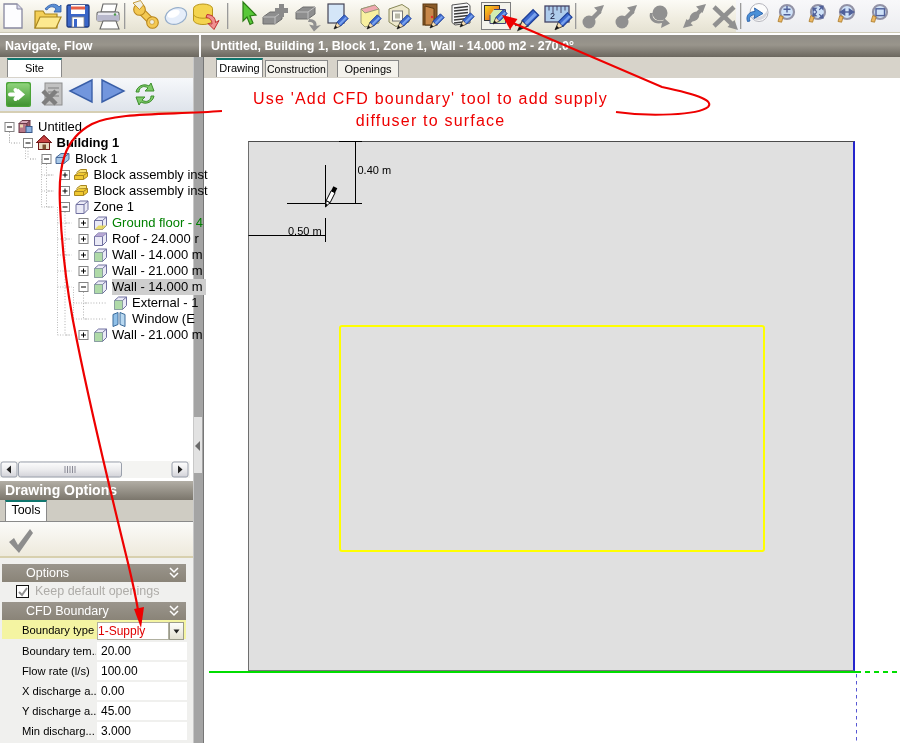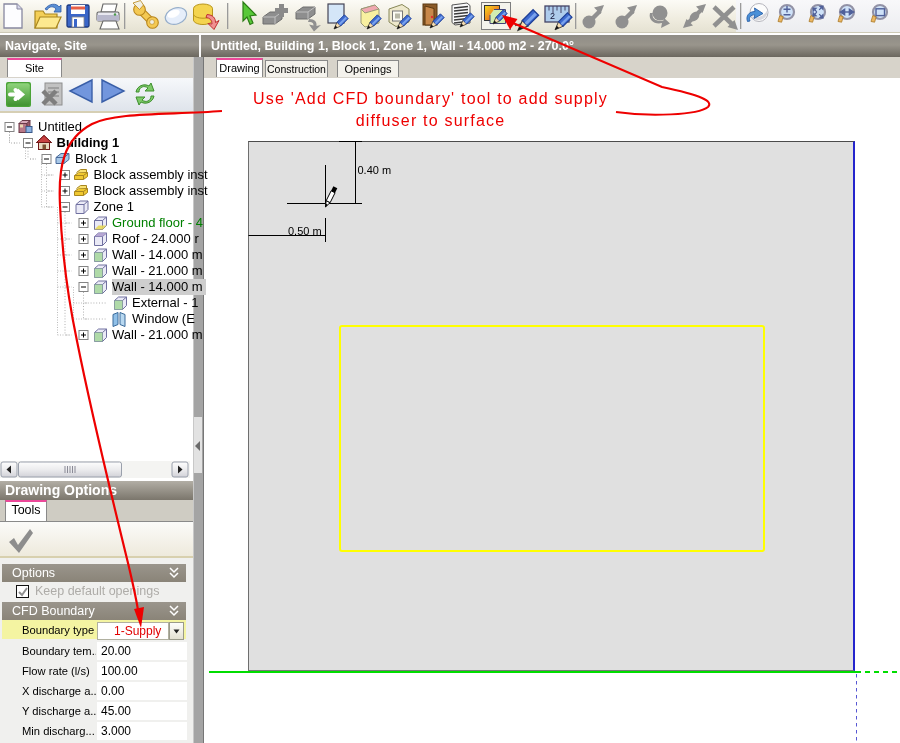--- a/index.html
+++ b/index.html
@@ -1,26 +1,26 @@
 <!DOCTYPE html>
 <html><head>
 <meta charset="utf-8">
 <style>
 html,body{margin:0;padding:0}
 body{width:900px;height:743px;position:relative;overflow:hidden;background:#fff;
  font-family:"Liberation Sans",sans-serif;-webkit-font-smoothing:antialiased}
 .ab{position:absolute}
 .tab{position:absolute;box-sizing:border-box;background:#fff;border:1px solid #898989;
- border-bottom:none;border-top:2px solid #ec4899;font-size:11px;color:#000;
+ border-bottom:none;border-top:2px solid #0f766e;font-size:11px;color:#000;
  text-align:center;line-height:16px;height:19px}
 .tab2{position:absolute;box-sizing:border-box;background:#f4f2ec;border:1px solid #898989;
  border-bottom:none;font-size:11px;color:#000;text-align:center;line-height:17px;height:17px}
 .trow{position:absolute;height:16px;font-size:13px;line-height:16px;white-space:nowrap;color:#000}
 .sech{position:absolute;left:2px;width:184px;height:18px;background:linear-gradient(#9a958c,#8a8478);
- color:#fff;font-size:12.5px;line-height:18px;padding-left:10px;box-sizing:border-box}
+ color:#fff;font-size:12.5px;line-height:18px;padding-left:24px;box-sizing:border-box}
 .prow{position:absolute;left:2px;width:184px;height:20px;background:#f0f0ee;font-size:11.5px}
 .plab{position:absolute;left:20px;top:0;line-height:20px;color:#000;font-size:11.2px;white-space:nowrap;max-width:74px;overflow:hidden}
 .pval{position:absolute;left:95px;top:1px;width:86px;height:18px;background:#fff;
  line-height:18px;padding-left:4px;font-size:12px;color:#000}
 </style>
 </head>
 <body>
 
 <div class="ab" style="left:0;top:0;width:900px;height:33px;background:linear-gradient(#fcfbf6,#efecdf 60%,#e5e2d2);border-bottom:1px solid #cdc9b6;box-sizing:border-box"></div>
 <div class="ab" style="left:736px;top:0;width:164px;height:32px;background:linear-gradient(#f8f8fa,#ecedf0)"></div>
@@ -236,21 +236,21 @@
       </g>
     </g>
 <g transform="translate(871,4)">
       <use href="#mag"></use>
       <rect x="5" y="4.8" width="8.5" height="6.8" fill="none" stroke="#50609a" stroke-width="1.4"></rect>
     </g>
 </svg>
 
 <div class="ab" style="left:0;top:35px;width:900px;height:22px;background:linear-gradient(#908d86,#99958c 45%,#6b675f);"></div>
 <div class="ab" style="left:199px;top:35px;width:2px;height:22px;background:#f8f8f8"></div>
-<div class="ab" style="left:5px;top:39px;font-size:12.5px;font-weight:bold;color:#fff">Navigate, Site</div>
+<div class="ab" style="left:5px;top:39px;font-size:12.5px;font-weight:bold;color:#fff">Navigate, Flow</div>
 <div class="ab" style="left:211px;top:39px;font-size:12.5px;font-weight:bold;color:#fff">Untitled, Building 1, Block 1, Zone 1, Wall - 14.000 m2 - 270.0°</div>
 
 <div class="ab" style="left:0;top:57px;width:193px;height:21px;background:#d7d3ca"></div>
 <div class="ab" style="left:204px;top:57px;width:696px;height:21px;background:#d7d3ca"></div>
 <div class="tab" style="left:7px;top:58px;width:55px">Site</div>
 <div class="tab" style="left:216px;top:58px;width:47px">Drawing</div>
 <div class="tab2" style="left:265px;top:60px;width:63px;font-size:10.5px">Construction</div>
 <div class="tab2" style="left:337px;top:60px;width:62px">Openings</div>
 
 <div class="ab" style="left:0;top:78px;width:193px;height:33px;background:linear-gradient(#f6f8fb,#dfe4eb);border-bottom:1px solid #c4c9d2"></div>
@@ -503,21 +503,21 @@
 </div>
 <div class="sech" style="top:602px">CFD Boundary<svg class="ab" style="right:6px;top:3px" width="12" height="12">
       <g fill="none" stroke="#fff" stroke-width="1.5">
         <polyline points="2,1 6,5 10,1"></polyline>
         <polyline points="2,6 6,10 10,6"></polyline>
       </g>
     </svg></div>
 
 <div class="prow" style="top:620px;background:#f4f4a2;height:19px">
  <span class="plab" style="line-height:21px">Boundary type</span>
- <span class="ab" style="left:95px;top:1.5px;width:72px;height:18px;background:#fff;border:1px solid #b0b0a0;box-sizing:border-box;color:#e00000;font-size:12px;line-height:16px;padding-left:16px">1-Supply</span>
+ <span class="ab" style="left:95px;top:1.5px;width:72px;height:18px;background:#fff;border:1px solid #b0b0a0;box-sizing:border-box;color:#e00000;font-size:12px;line-height:16px;padding-left:0">1-Supply</span>
  <span class="ab" style="left:167px;top:1.5px;width:15px;height:18px;background:linear-gradient(#fdfdfb,#e4e1d2);border:1px solid #9a9a8a;box-sizing:border-box"><svg width="13" height="16">
         <polygon points="3.5,6.5 9.5,6.5 6.5,10.5" fill="#222"></polygon>
       </svg></span>
 </div>
 <div class="prow" style="top:641px">
     <span class="plab">Boundary tem...</span>
     <span class="pval">20.00</span>
   </div>
 <div class="prow" style="top:661px">
     <span class="plab">Flow rate (l/s)</span>

